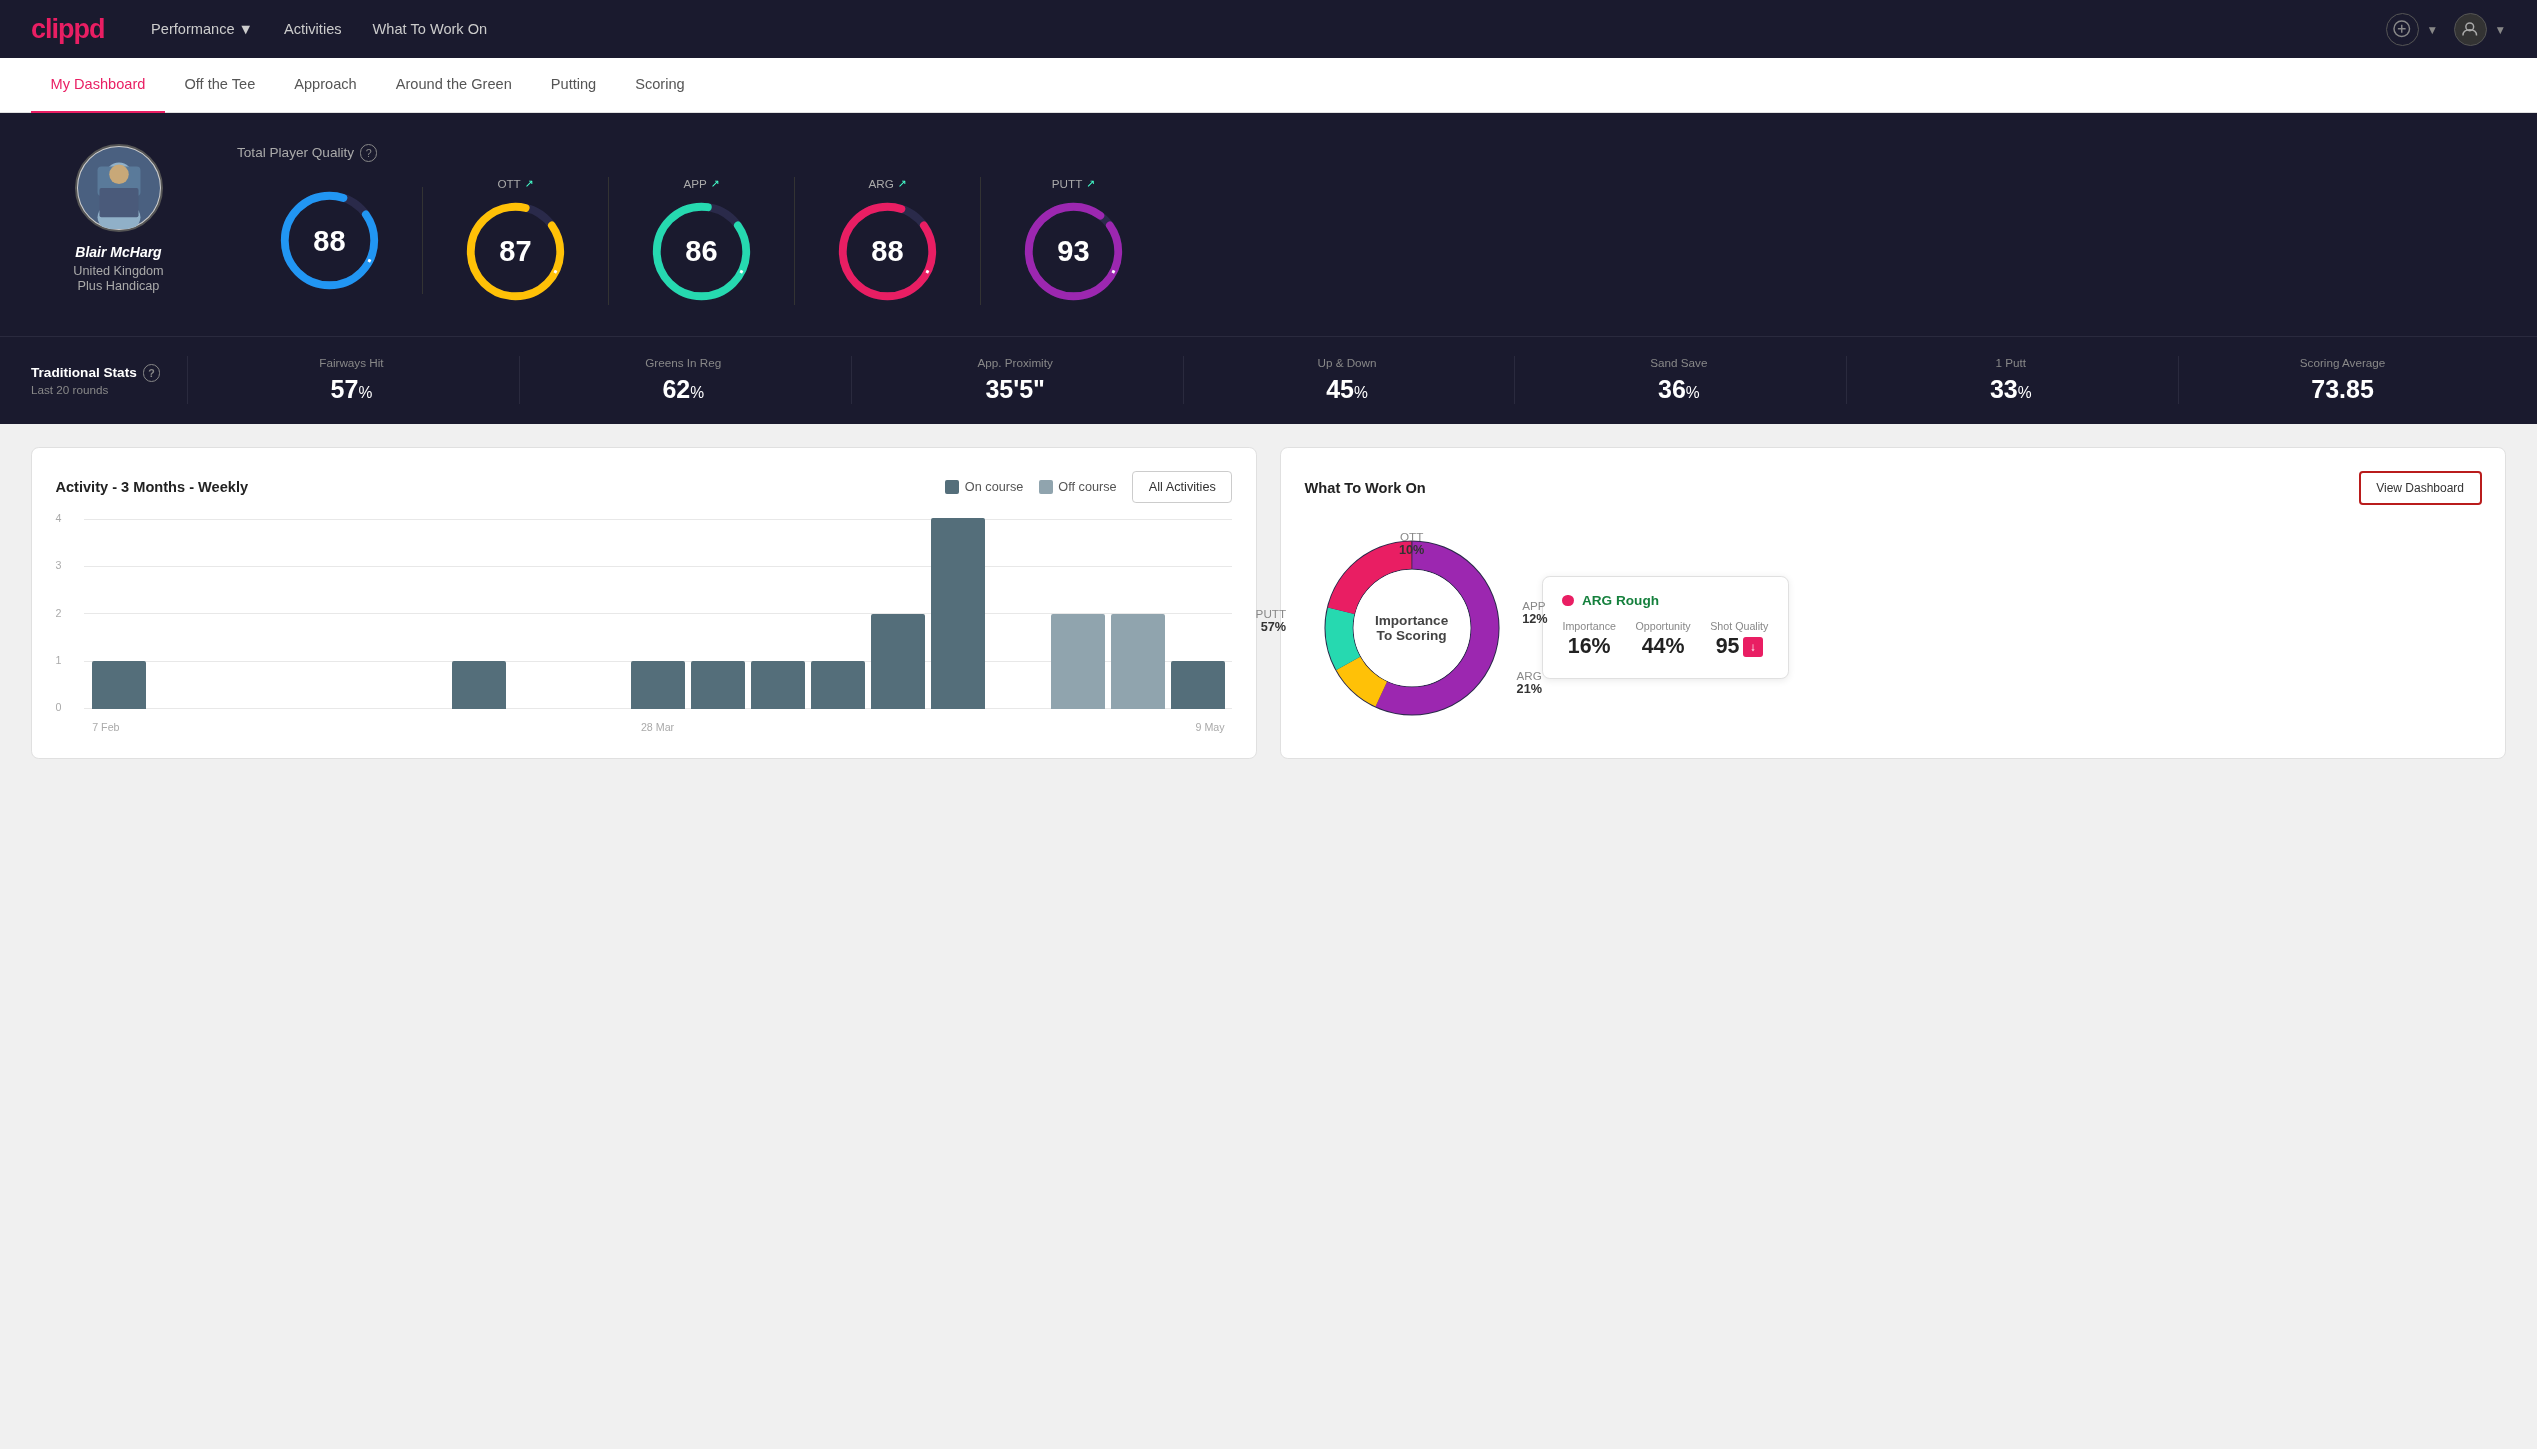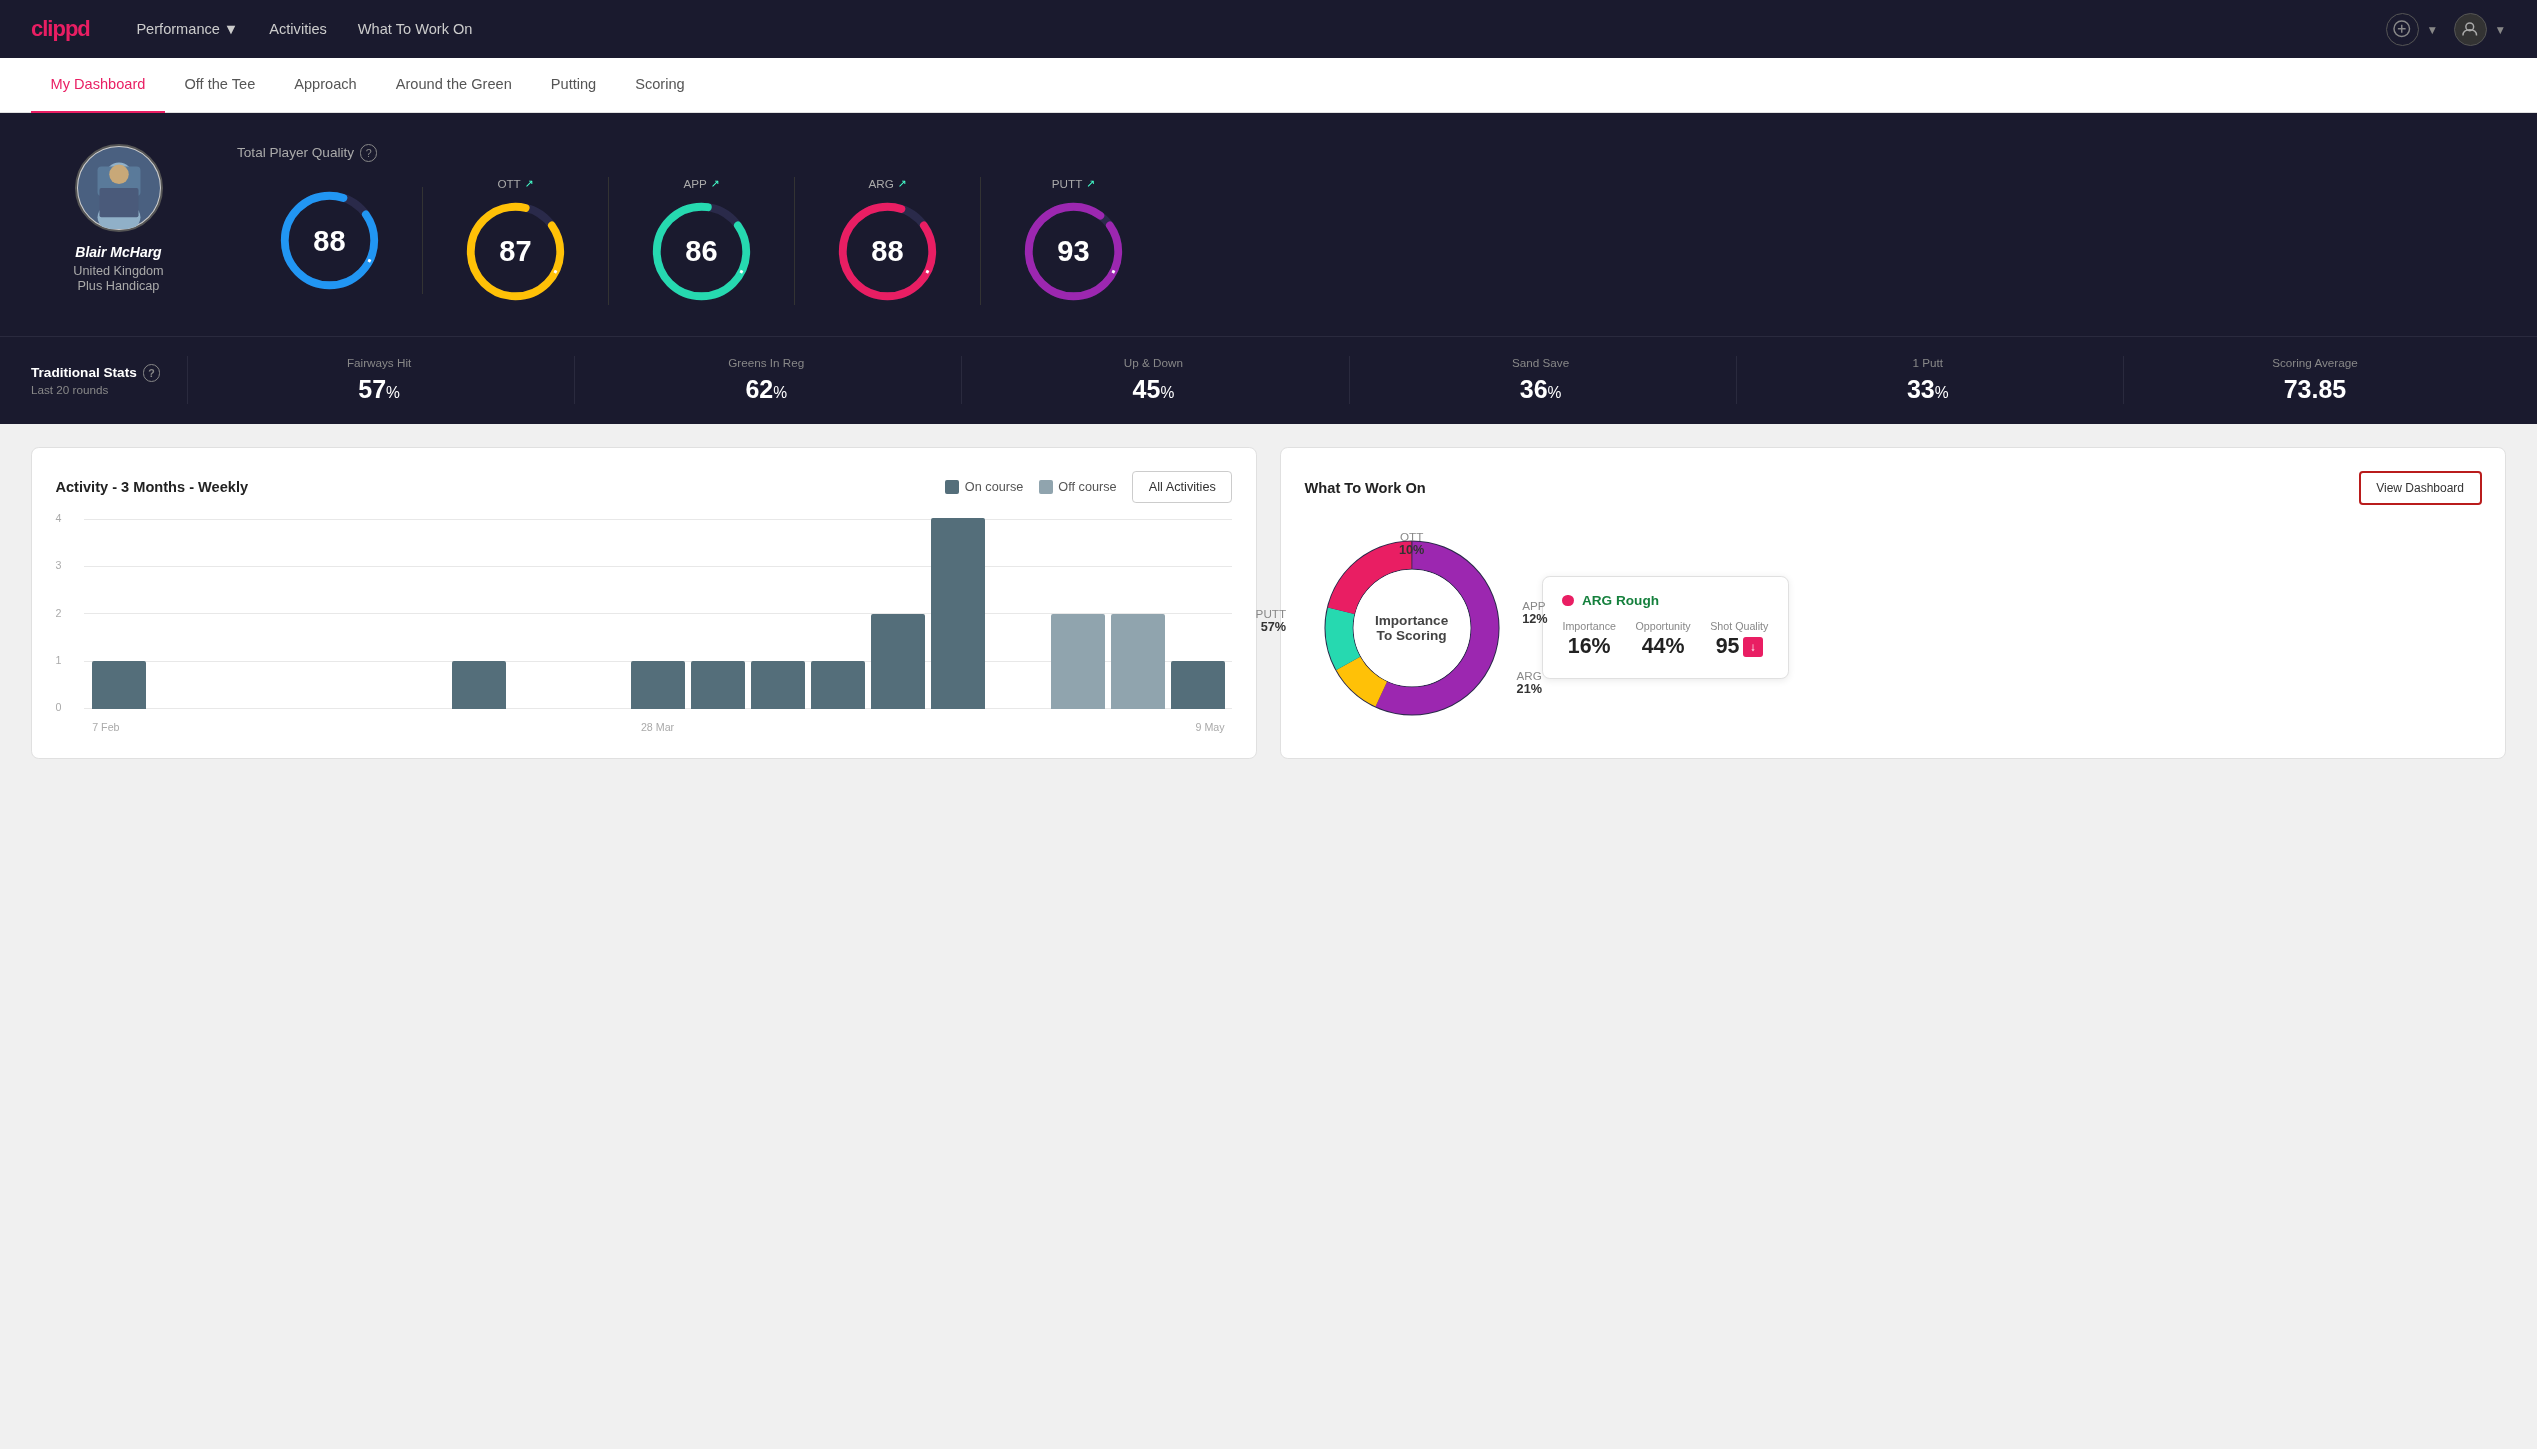--- a/index.html
+++ b/index.html
@@ -9,21 +9,21 @@
     .top-nav {
       background: #1a1a2e;
       display: flex;
       align-items: center;
       padding: 0 31px;
       height: 58px;
       gap: 31px;
     }
     .logo {
       color: #e91e63;
-      font-size: 22px;
+      font-size: 27px;
       font-weight: 800;
       letter-spacing: -1px;
       margin-right: 15.6px;
     }
     .nav-item {
       color: #ccc;
       font-size: 14.6px;
       cursor: pointer;
       display: flex;
       align-items: center;
@@ -626,20 +626,24 @@
   <div class="trad-stats-row">
     <div class="trad-stat">
       <div class="trad-stat-label">Fairways Hit</div>
       <div class="trad-stat-value">57<span class="unit">%</span></div>
     </div>
     <div class="trad-stat">
       <div class="trad-stat-label">Greens In Reg</div>
       <div class="trad-stat-value">62<span class="unit">%</span></div>
     </div>
     <div class="trad-stat">
+      <div class="trad-stat-label">App. Proximity</div>
+      <div class="trad-stat-value">35'5"</div>
+    </div>
+    <div class="trad-stat">
       <div class="trad-stat-label">Up &amp; Down</div>
       <div class="trad-stat-value">45<span class="unit">%</span></div>
     </div>
     <div class="trad-stat">
       <div class="trad-stat-label">Sand Save</div>
       <div class="trad-stat-value">36<span class="unit">%</span></div>
     </div>
     <div class="trad-stat">
       <div class="trad-stat-label">1 Putt</div>
       <div class="trad-stat-value">33<span class="unit">%</span></div>

